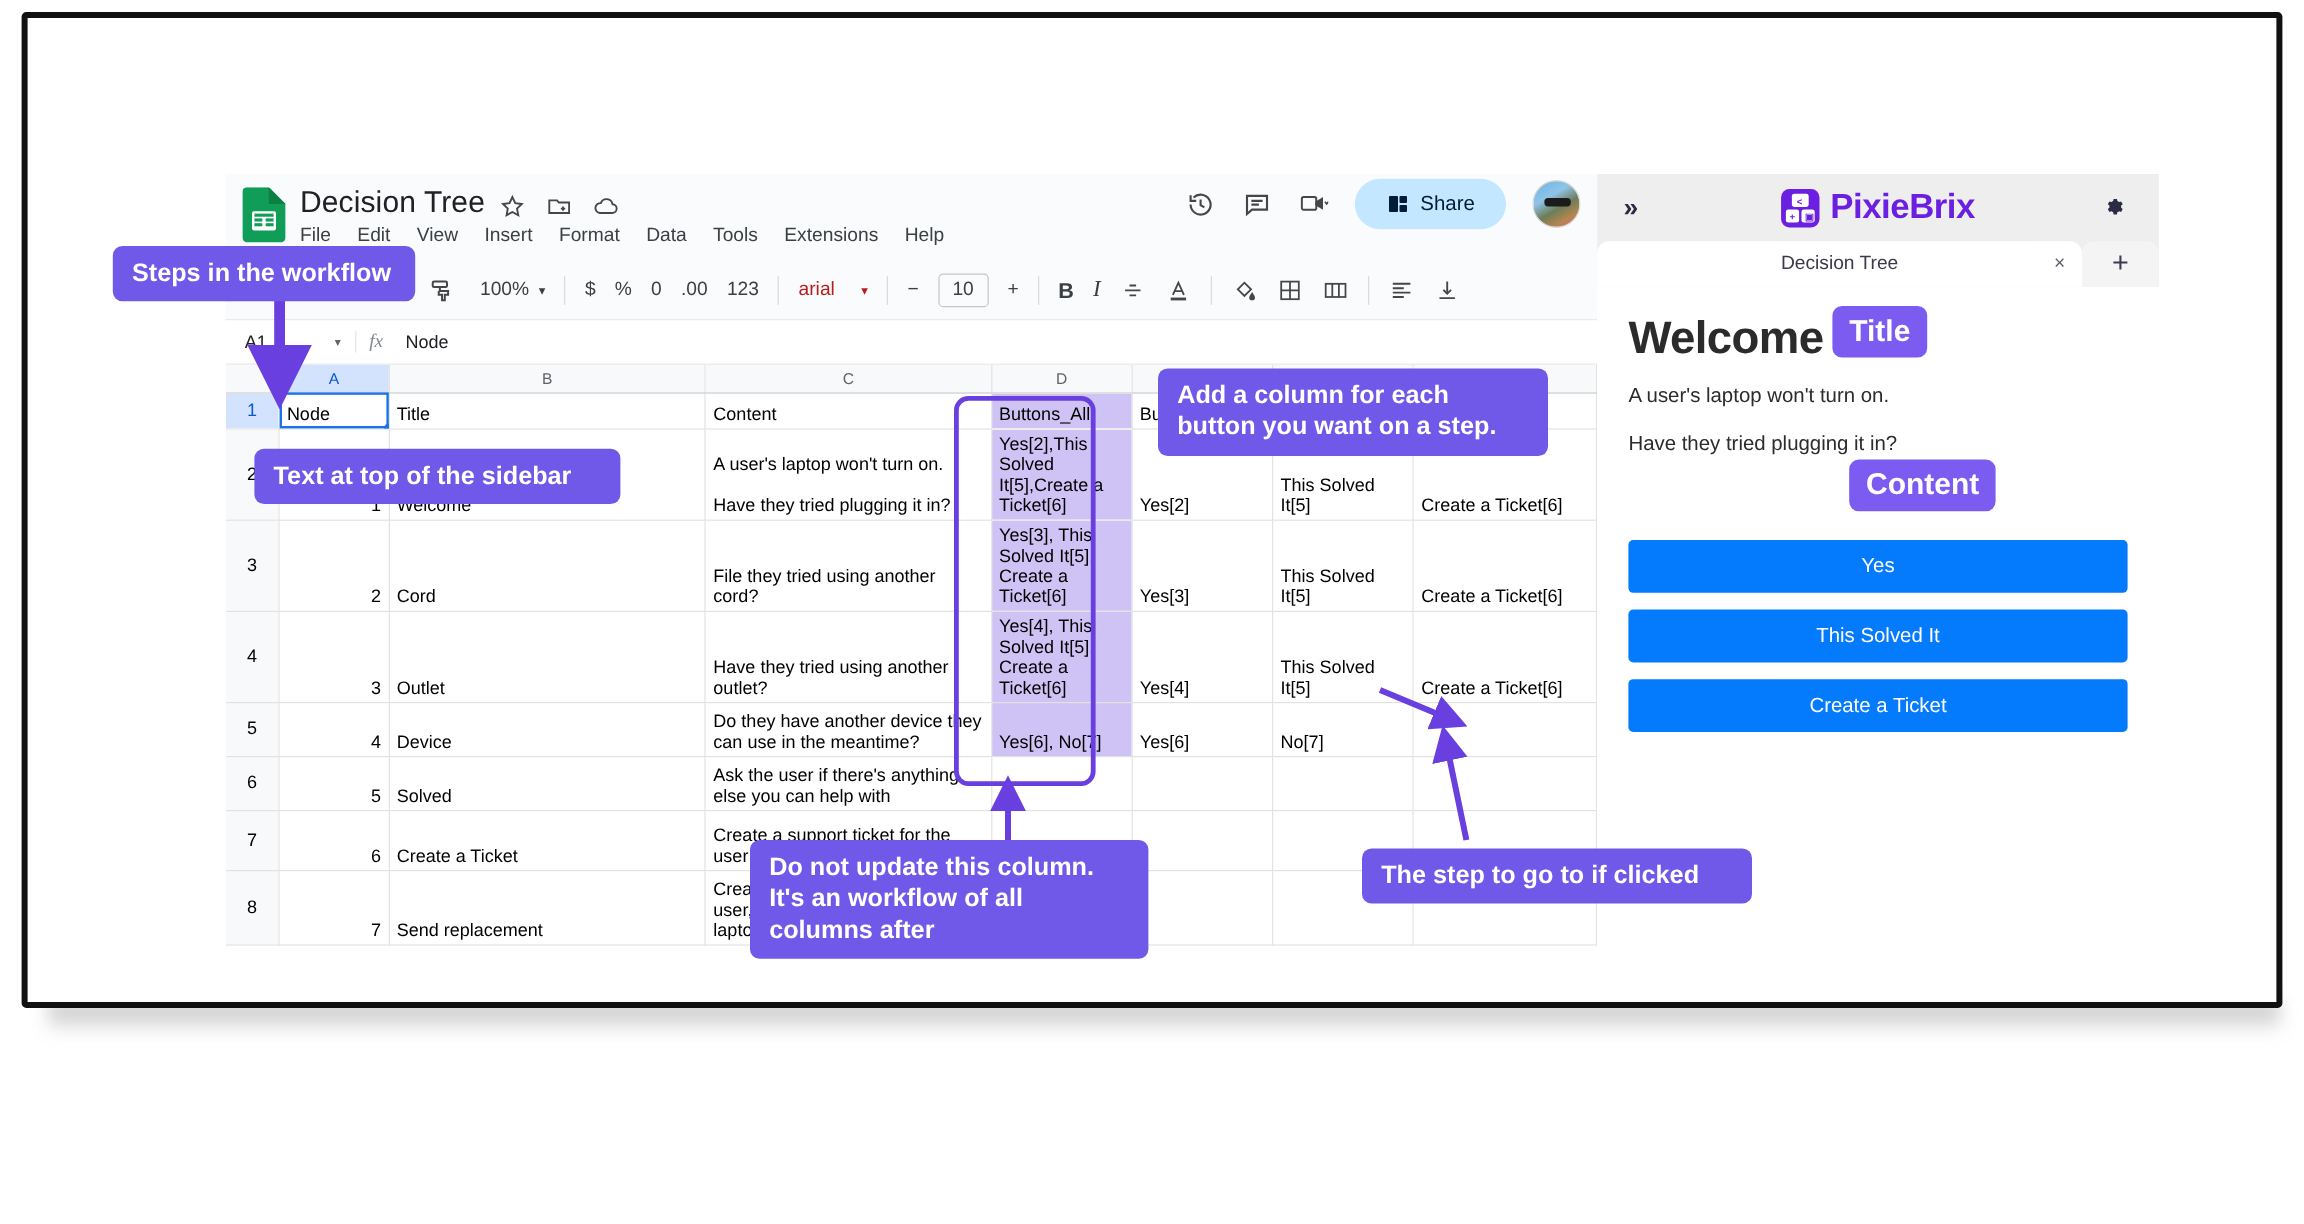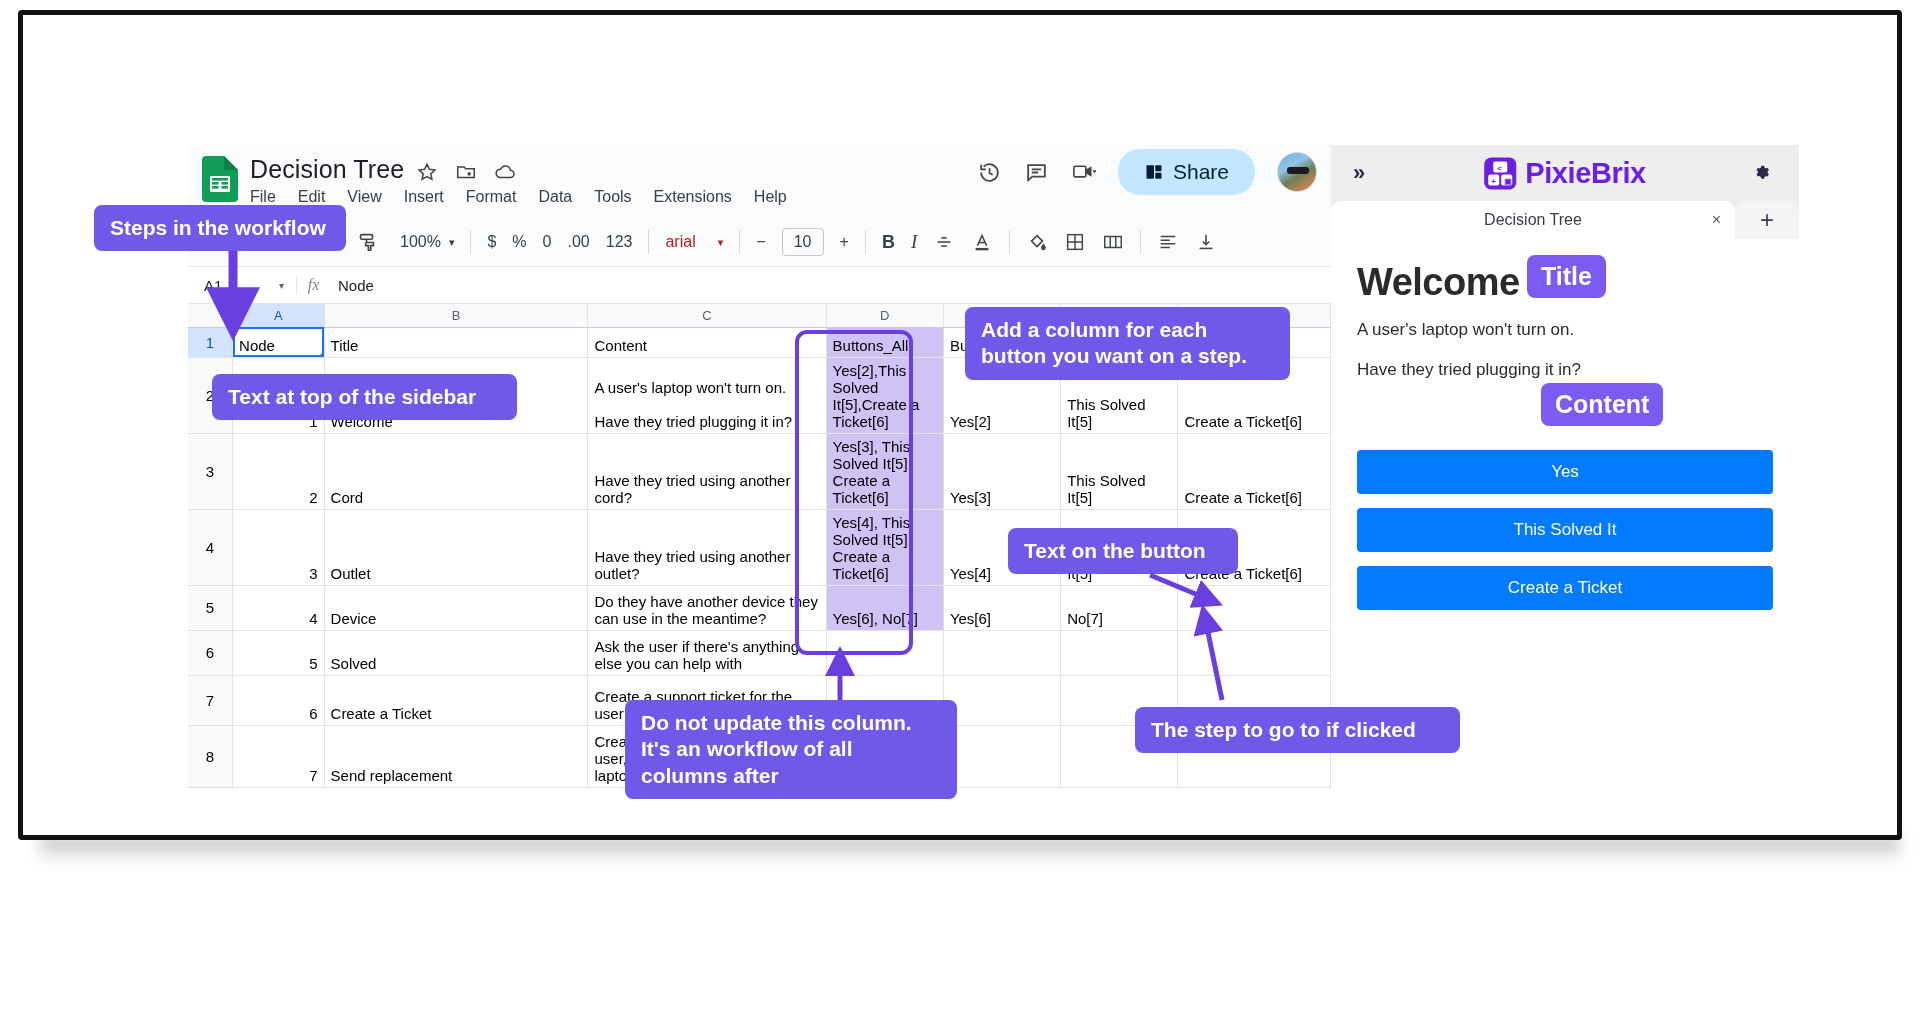--- a/index.html
+++ b/index.html
@@ -80,21 +80,21 @@
   .topright {
     position: absolute; right: 14px; top: 4px;
     display: flex; align-items: center; gap: 22px;
   }
   .topright .ic { width: 25px; height: 25px; color: #444746; }
   .share-btn {
     display: flex; align-items: center; gap: 9px;
     background: #c2e7ff; color: #001d35;
     border: none; border-radius: 22px;
     padding: 11px 26px;
-    font-size: 21px; font-family: inherit;
+    font-size: 17px; font-family: inherit;
     cursor: pointer;
   }
   .share-btn svg { width: 20px; height: 20px; }
   .avatar {
     width: 40px; height: 40px; border-radius: 50%;
     background: linear-gradient(150deg,#6fb2e0 0%, #8fc4e8 34%, #6e7d59 58%, #b8864f 80%, #e05a8e 100%);
     border: 1px solid #d9d9d9;
     position: relative; overflow: hidden;
   }
   .avatar:after {
@@ -561,21 +561,21 @@
                 <td>A user's laptop won't turn on.<br><br>Have they tried plugging it in?</td>
                 <td class="hl">Yes[2],This Solved It[5],Create a Ticket[6]</td>
                 <td>Yes[2]</td>
                 <td>This Solved It[5]</td>
                 <td>Create a Ticket[6]</td>
               </tr>
               <tr style="height: 76px;">
                 <td class="rowhdr">3</td>
                 <td class="num">2</td>
                 <td>Cord</td>
-                <td>Have they tried using another cord?</td>
+                <td>File they tried using another cord?</td>
                 <td class="hl">Yes[3], This Solved It[5], Create a Ticket[6]</td>
                 <td>Yes[3]</td>
                 <td>This Solved It[5]</td>
                 <td>Create a Ticket[6]</td>
               </tr>
               <tr style="height: 76px;">
                 <td class="rowhdr">4</td>
                 <td class="num">3</td>
                 <td>Outlet</td>
                 <td>Have they tried using another outlet?</td>
@@ -687,21 +687,20 @@
   </svg>
 
   <div class="callout" style="left:94px; top:205px; width:252px;">Steps in the workflow</div>
 
 
   <div class="callout" style="left:212px; top:374px; width:305px;">Text at top of the sidebar</div>
 
   <div class="callout" style="left:965px; top:307px; width:325px;">Add a column for each
 button you want on a step.</div>
 
-  <div class="callout" style="left:1008px; top:528px; width:230px;">Text on the button</div>
 
   <div class="callout" style="left:625px; top:700px; width:332px;">Do not update this column.
 It's an workflow of all
 columns after</div>
 
   <div class="callout" style="left:1135px; top:707px; width:325px;">The step to go to if clicked</div>
 
   <div class="chip" style="left:1527px; top:255px;">Title</div>
 
   <div class="chip" style="left:1541px; top:383px;">Content</div>

